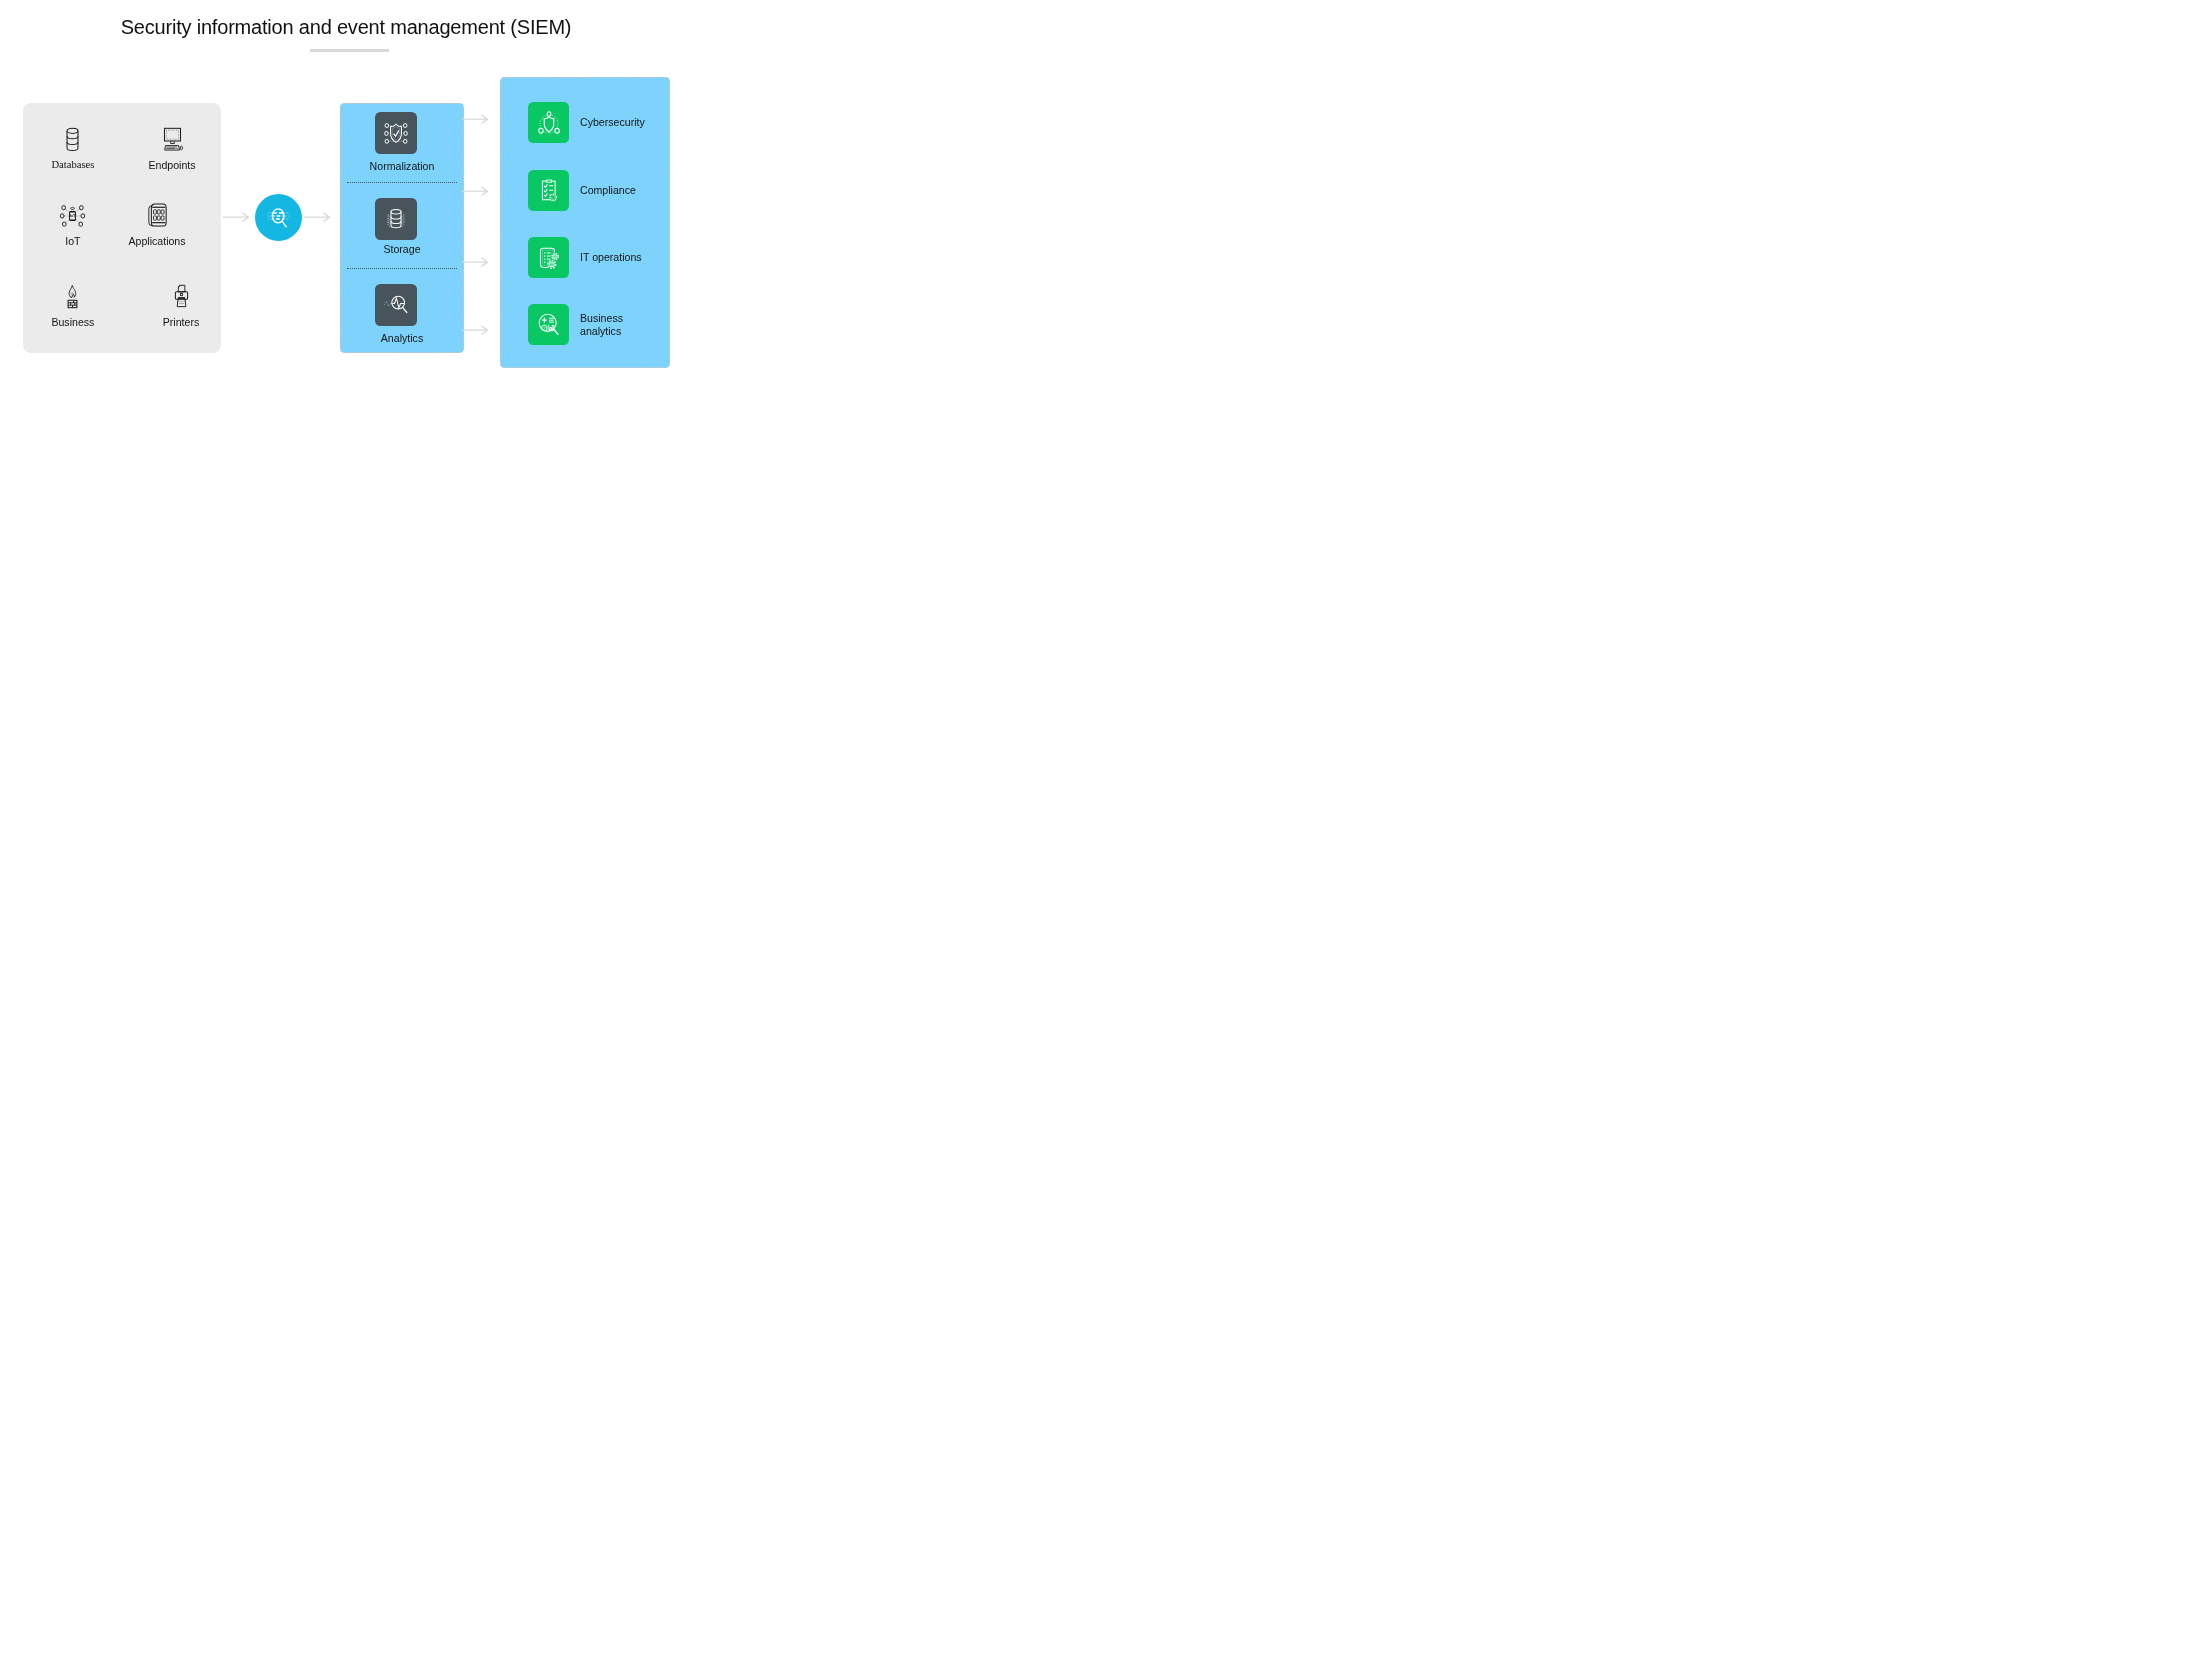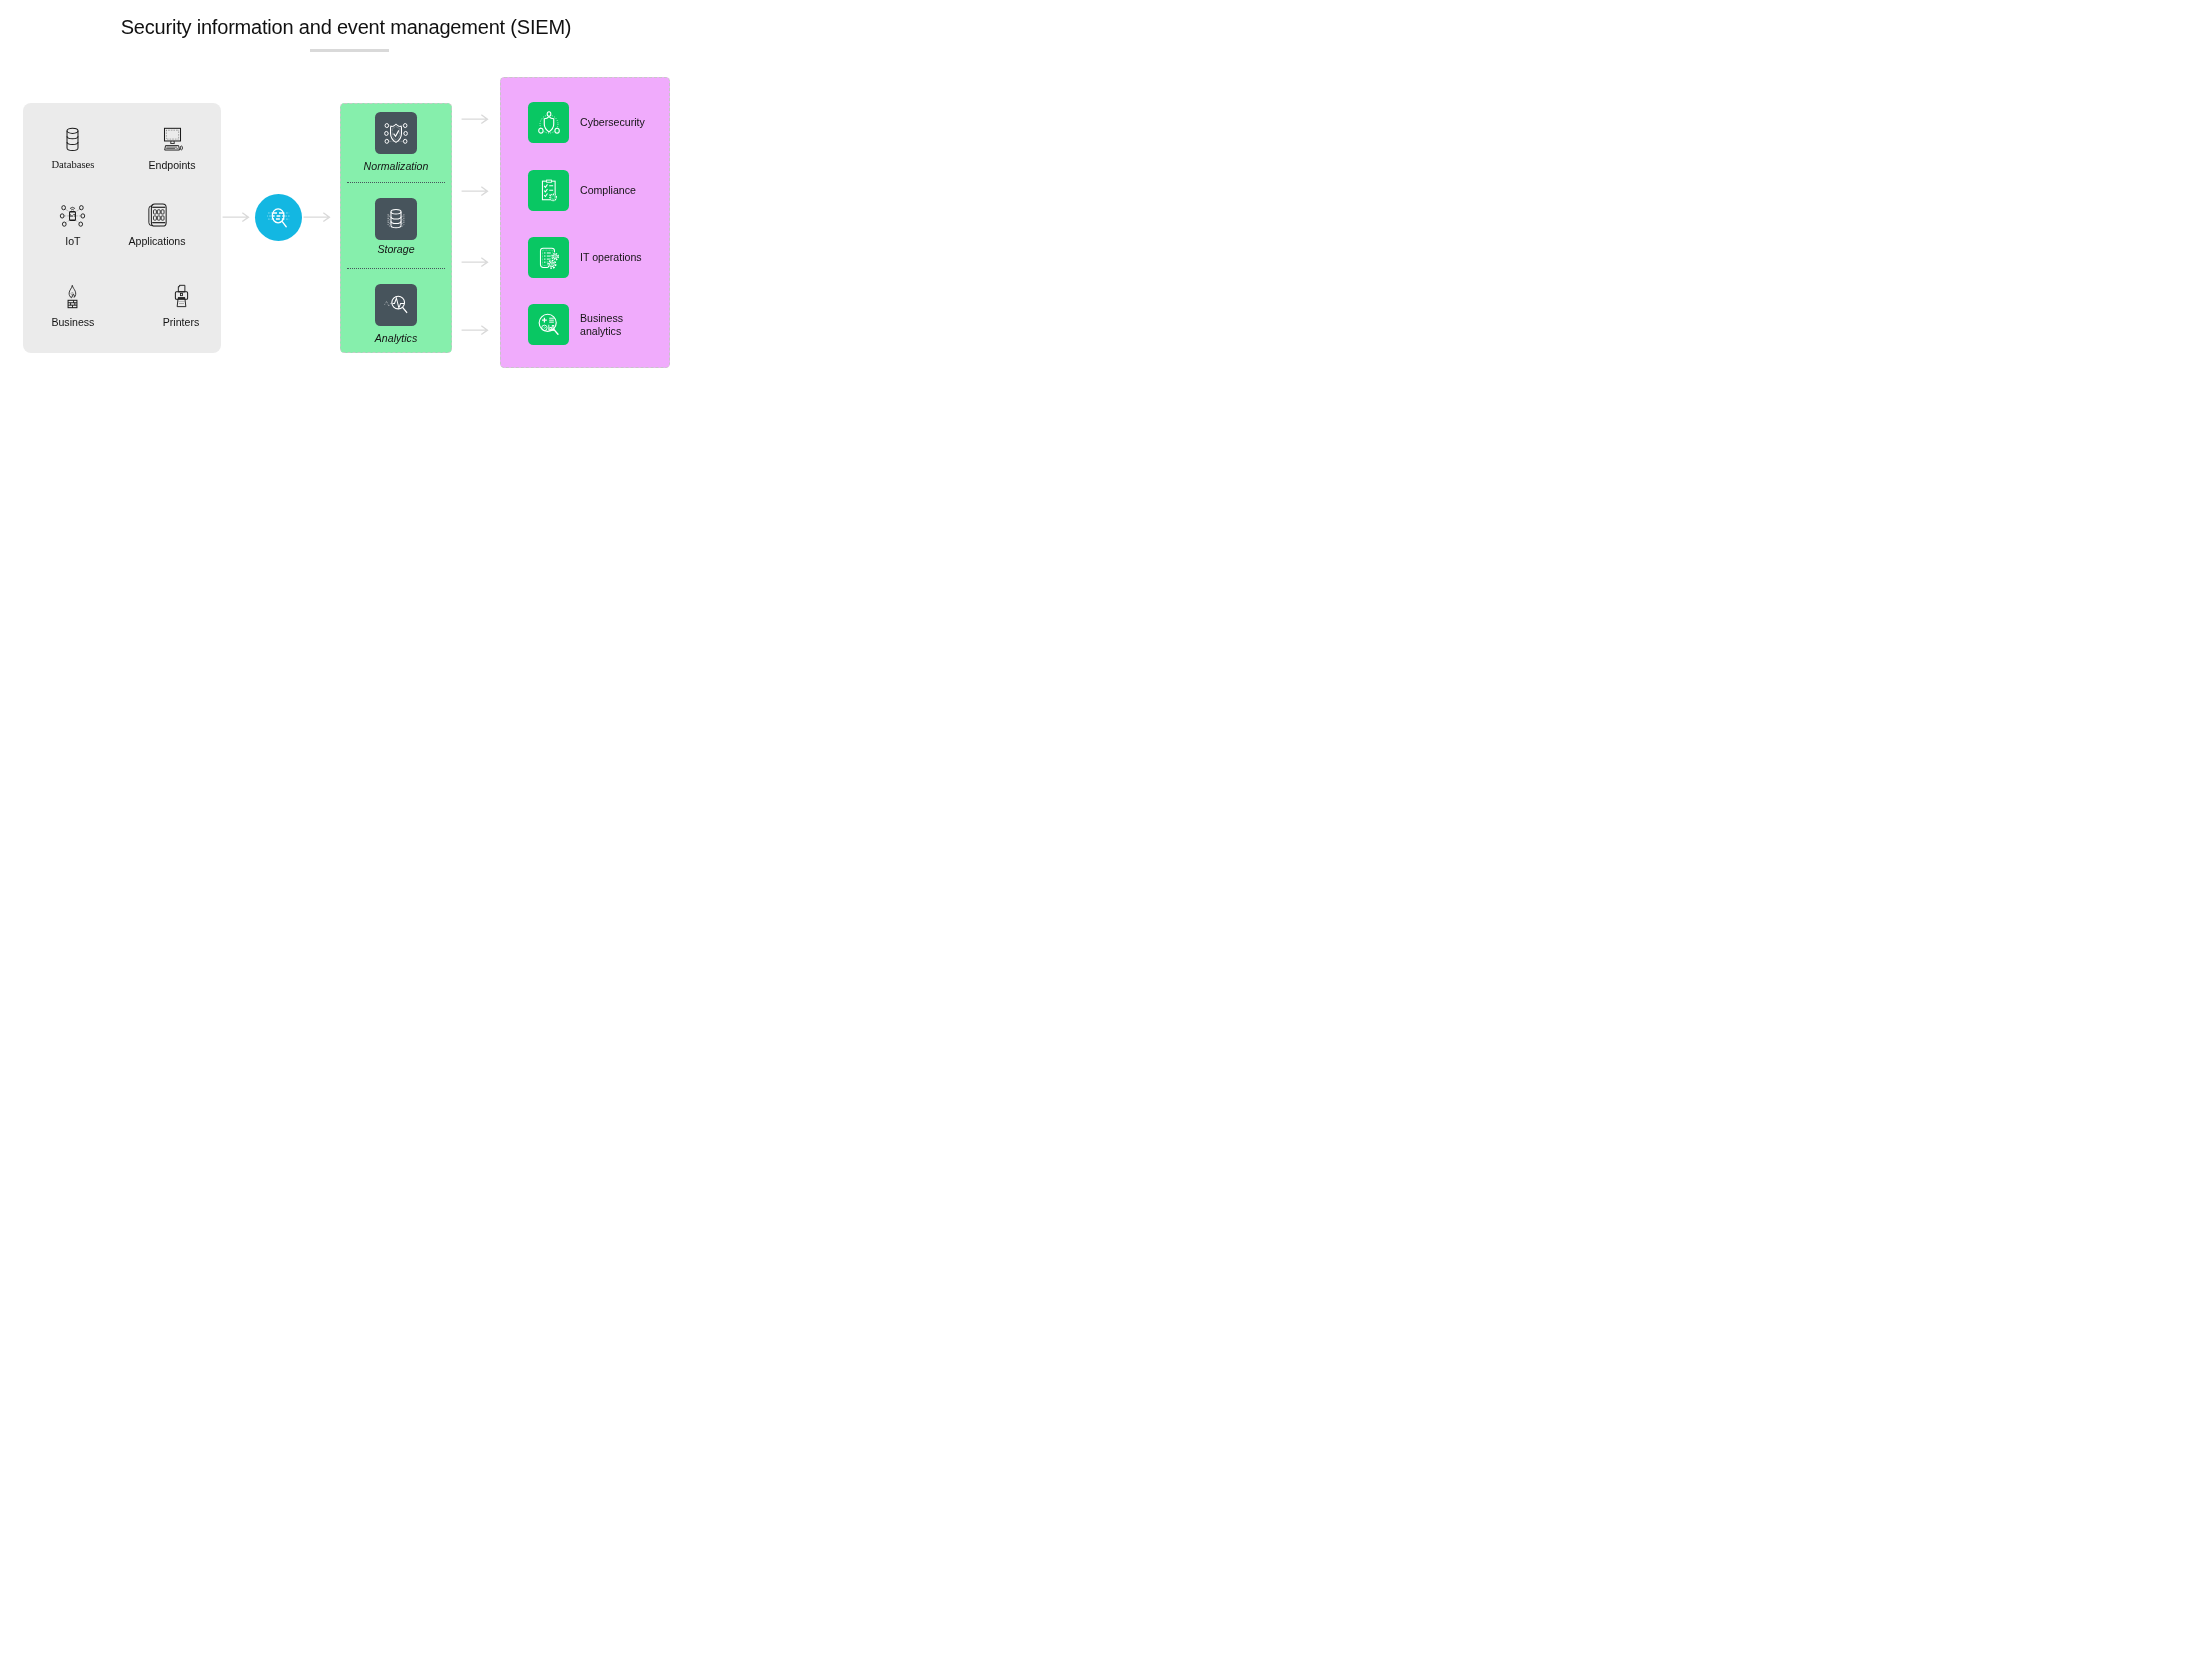--- a/index.html
+++ b/index.html
@@ -18,29 +18,29 @@
            background:var(--panel_gray);border-radius:8px;}
   .src-cell{position:absolute;width:98px;display:flex;flex-direction:column;align-items:center;gap:5.7px;}
   .src-label{font-size:10.6px;color:#141414;}
   
   .arrow{position:absolute;width:31px;height:12.3px;}
   .arrow path{stroke:var(--arrow_gray);stroke-width:3;fill:none;}
   
   .collector{position:absolute;left:255px;top:194px;width:47px;height:47px;border-radius:50%;
              background:var(--accent_cyan);display:flex;align-items:center;justify-content:center;}
   
-  .processing{position:absolute;left:340px;top:103px;width:112px;height:250px;box-sizing:border-box;
-              border:0.9px dashed var(--border_gray);border-radius:4.4px;background:#86efac;font-style:italic;}
+  .processing{position:absolute;left:340px;top:103px;width:124px;height:250px;box-sizing:border-box;
+              border:0.9px dashed var(--border_gray);border-radius:4.4px;background:#7dd3fc;}
   .proc-tile{position:absolute;left:34px;width:42px;height:42px;border-radius:5.3px;background:var(--slate);
              display:flex;align-items:center;justify-content:center;}
   .proc-label{position:absolute;left:0;width:100%;text-align:center;font-size:10.6px;color:#141414;}
   .proc-sep{position:absolute;left:6.2px;right:6.2px;border-top:1.3px dotted var(--slate);height:0;}
   
   .outcomes{position:absolute;left:500px;top:77px;width:170px;height:291px;box-sizing:border-box;
-            border:0.9px dashed var(--border_gray);border-radius:4.4px;background:#f0abfc;}
+            border:0.9px dashed var(--border_gray);border-radius:4.4px;background:#7dd3fc;}
   .out-tile{position:absolute;left:27px;width:41px;height:41px;border-radius:5.3px;background:var(--accent_green);
             display:flex;align-items:center;justify-content:center;}
   .out-label{position:absolute;left:79px;width:77px;height:41px;display:flex;align-items:center;
              font-size:10.6px;line-height:1.17;color:#141414;}
   svg{display:block;}
 </style>
 </head>
 <body>
 
 <div class="stage">

